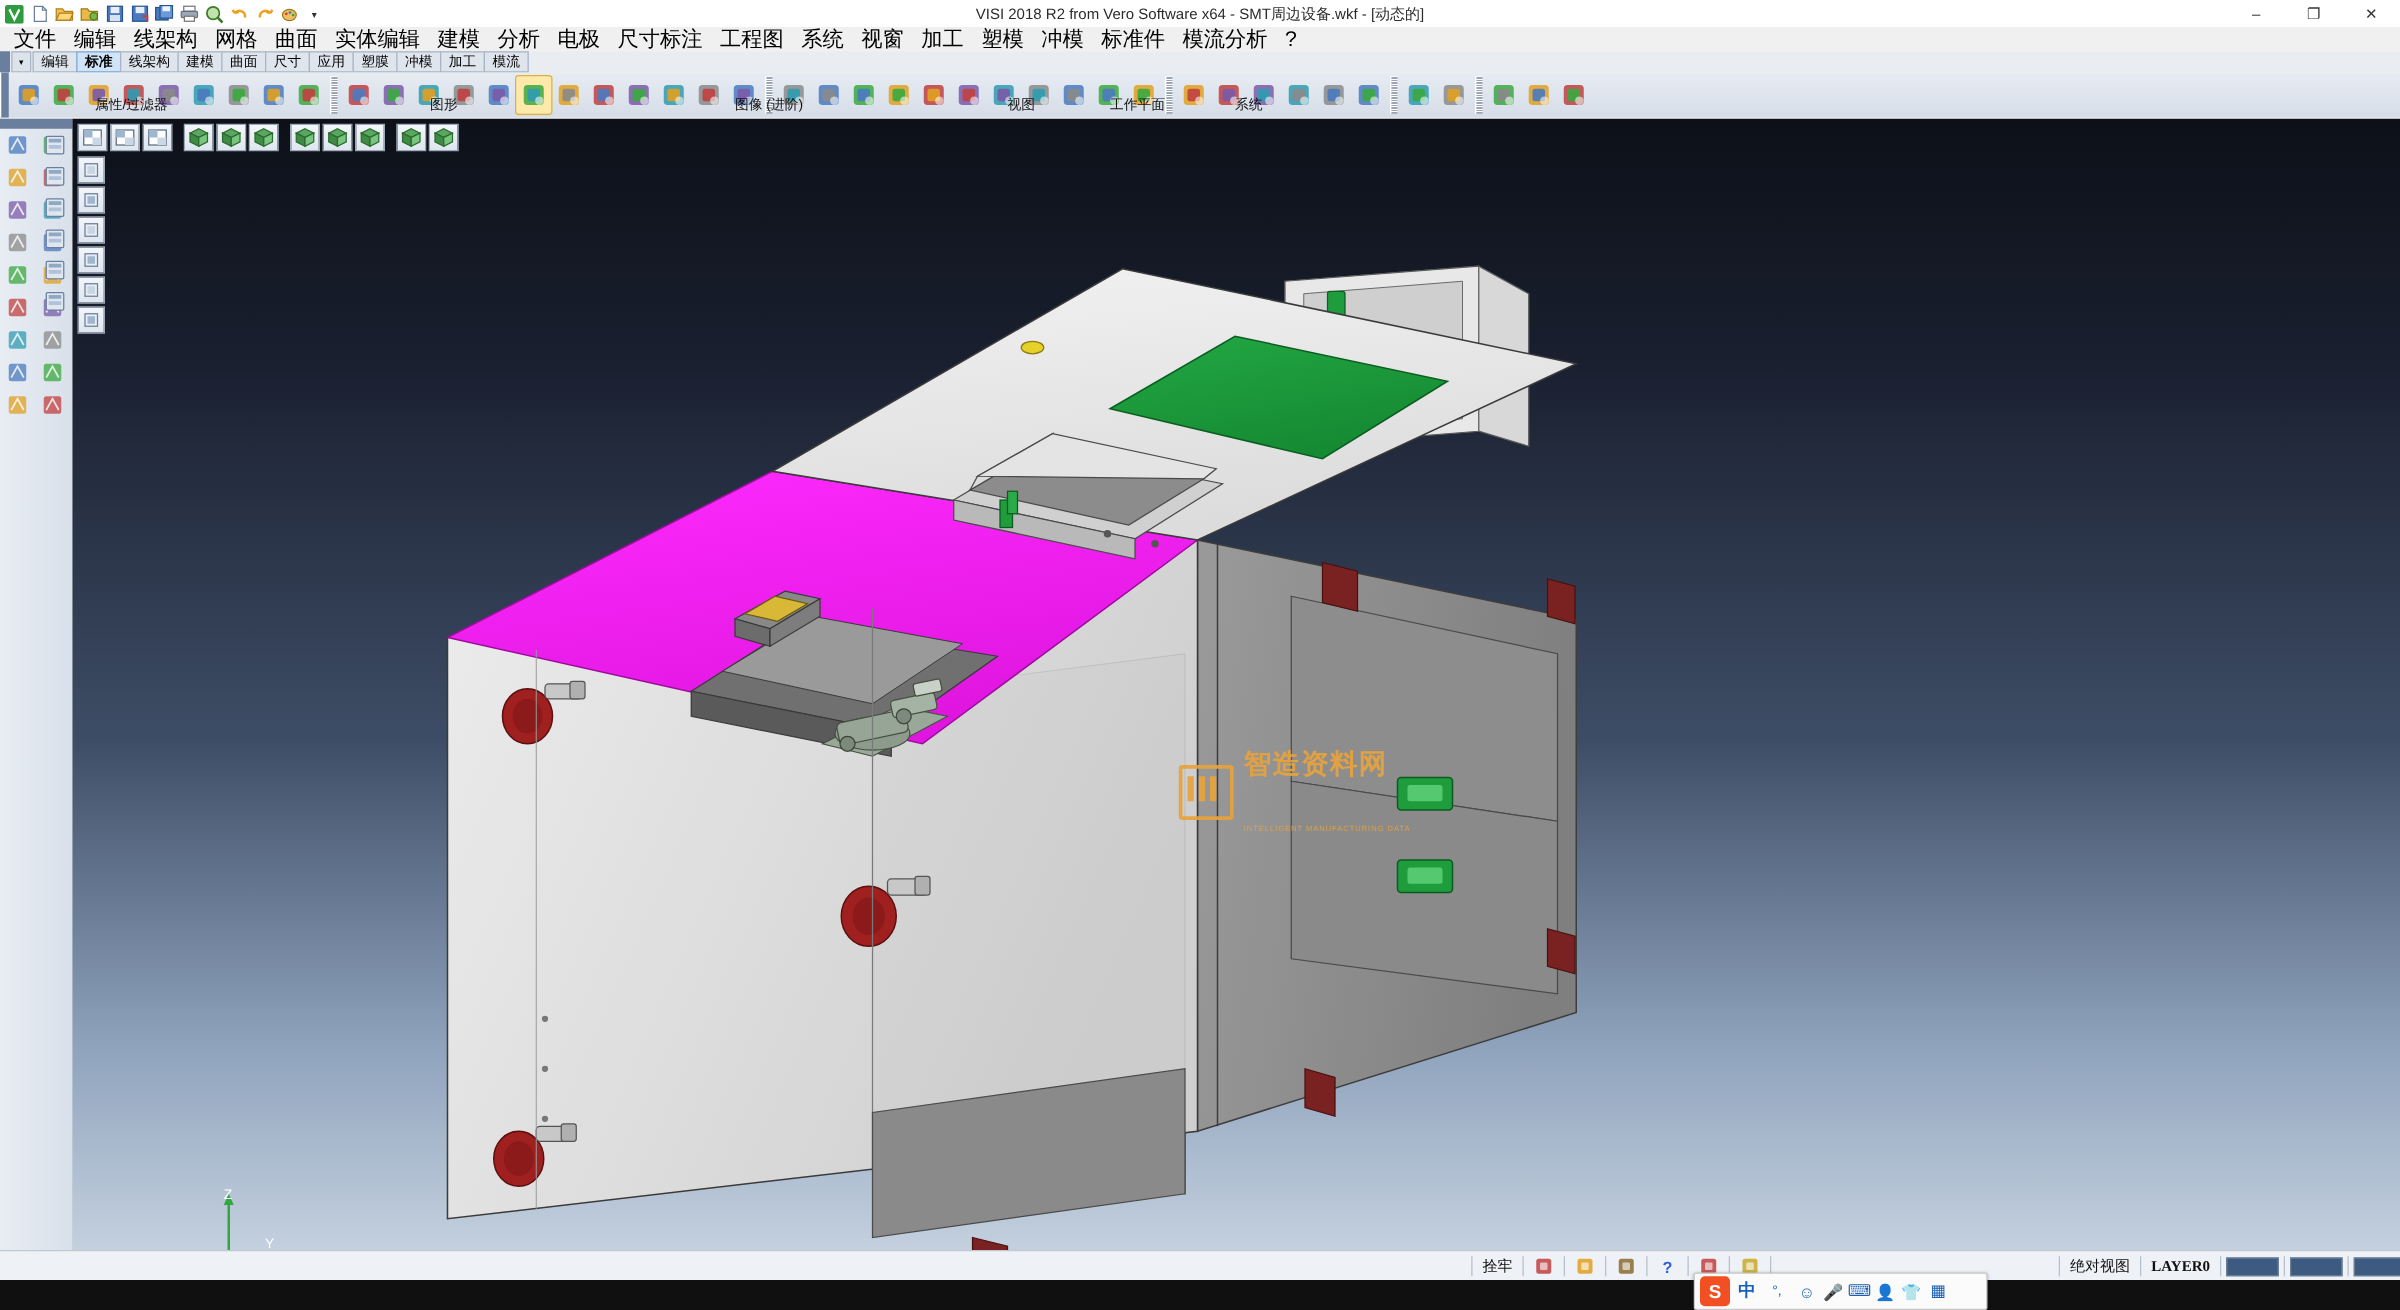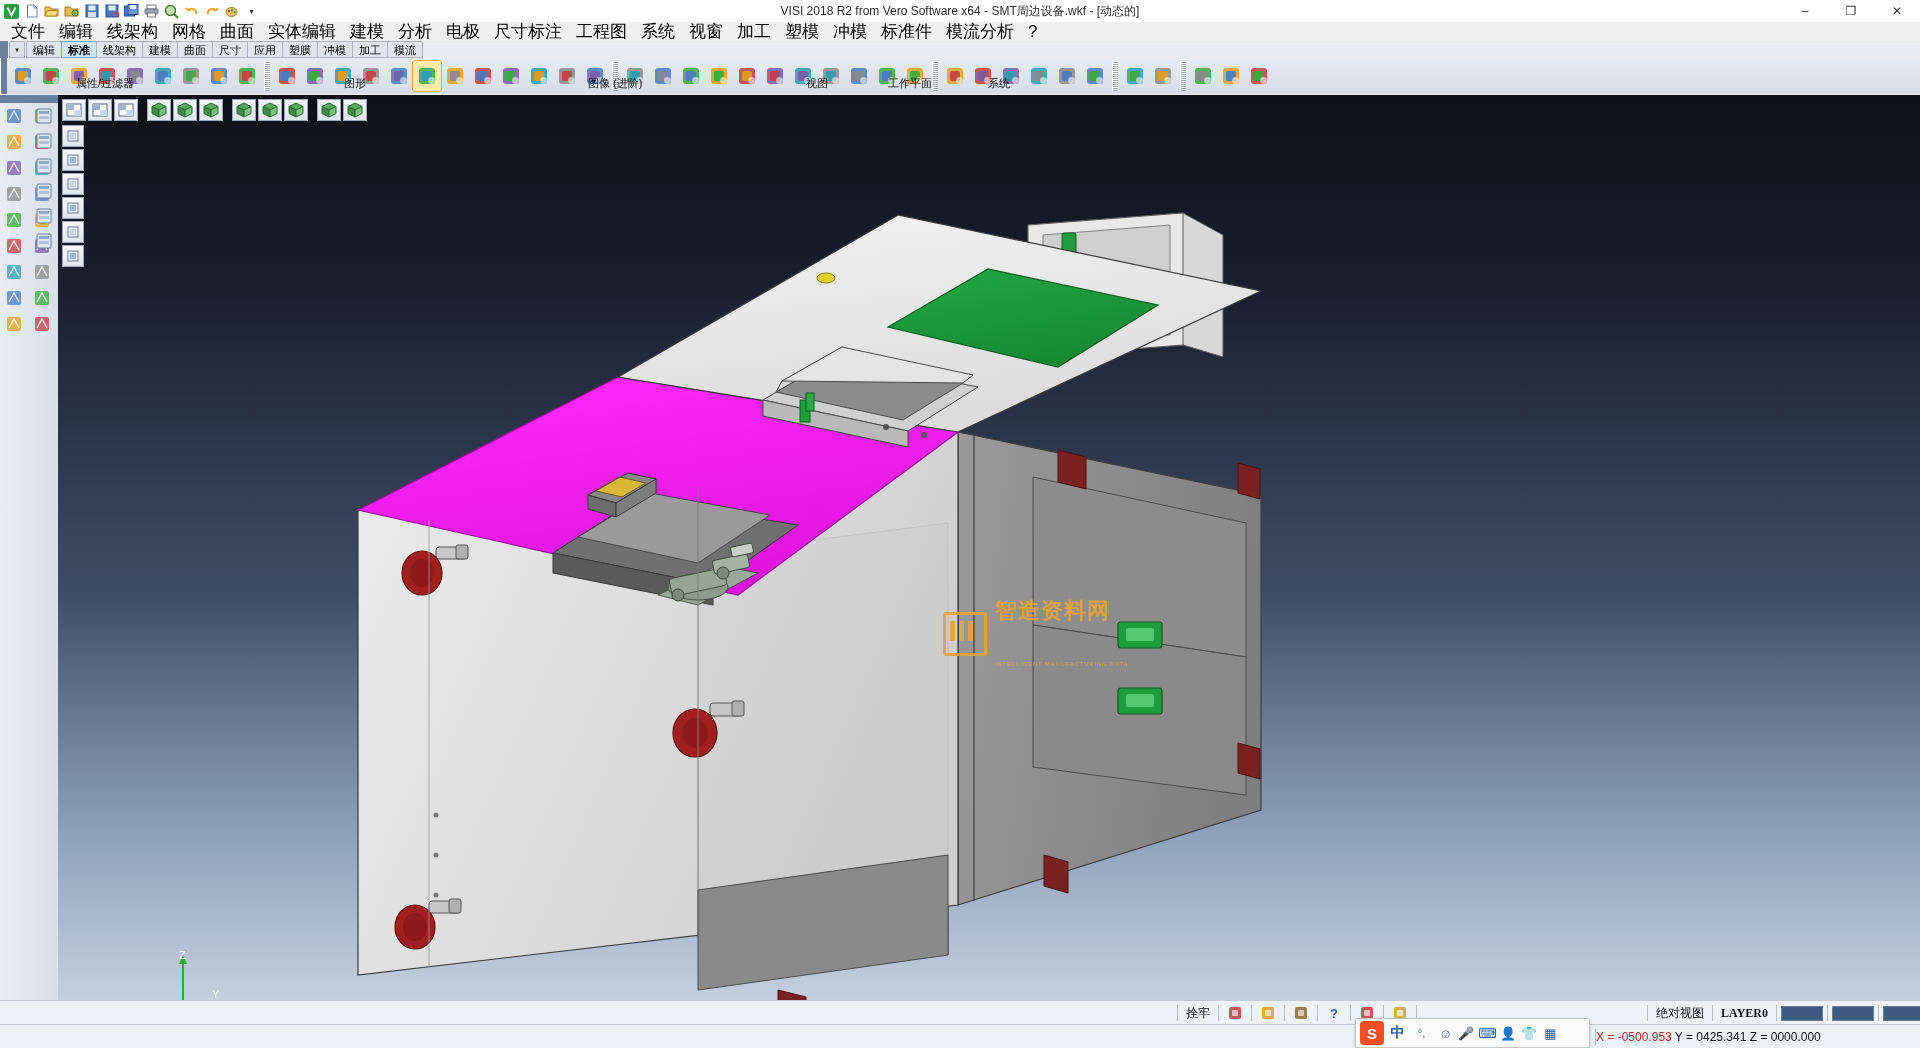--- a/index.html
+++ b/index.html
@@ -1168,34 +1168,20 @@
     <div class="sb-btn">
       <svg width="16" height="16" viewBox="0 0 16 16">
           <circle cx="8" cy="8" r="7" fill="#2f7fd0" stroke="#1a5090"></circle>
           <path d="M2 6 Q6 4 8 7 Q10 10 14 9" stroke="#3aa83f" stroke-width="2.4" fill="none"></path>
           <path d="M3 11 Q6 9 9 12" stroke="#3aa83f" stroke-width="2" fill="none"></path>
         </svg>
     </div>
   </div>
 
   <div class="taskbar"></div>
-  <div class="statusbar2" style="width:1920px;background:#eef1f5;height:24px;top:1024px;">
-    <div style="width:1596px;display:flex;align-items:center;">
-      <div style="flex:1;"></div>
-      <div class="sb-cell">LS: 1.00 PS: 1.00</div>
-      <div class="sb-div"></div>
-      <div class="sb-cell">单位: 毫米</div>
-      <div class="sb-div"></div>
-    </div>
-    <div class="coord">
-      <span>X = -0500.953</span>
-      <span class="blk">Y = 0425.341</span>
-      <span class="blk">Z = 0000.000</span>
-    </div>
-  </div>
 
   <div class="ime">
     <div class="ime-logo">S</div>
     <div class="ime-ico blue" style="font-size:14px;font-weight:bold;">中</div>
     <div class="ime-ico blue" style="font-size:11px;">°,</div>
     <div id="ime-icons" style="display:flex;align-items:center;">
         <div class="ime-ico">☺</div>
         <div class="ime-ico">🎤</div>
         <div class="ime-ico">⌨</div>
         <div class="ime-ico">👤</div>

